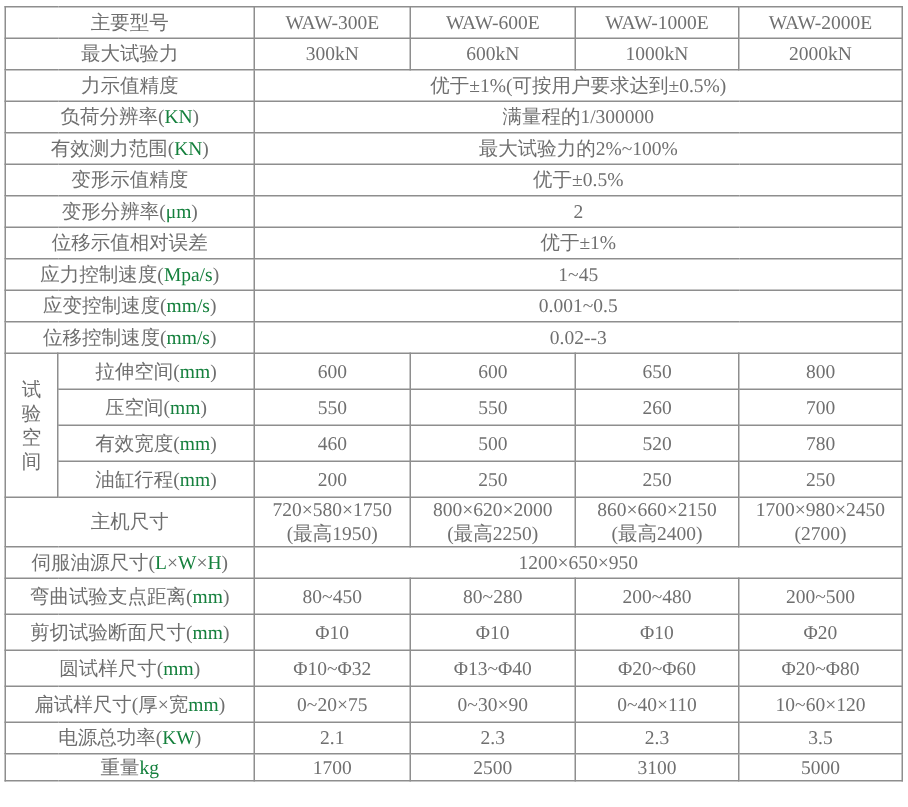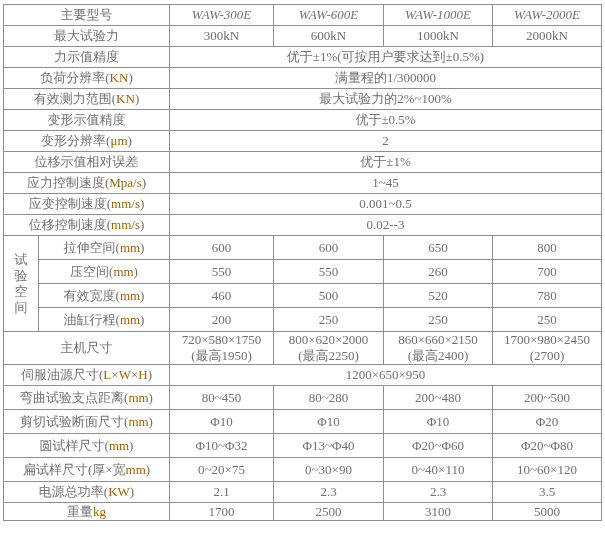--- a/index.html
+++ b/index.html
@@ -38,25 +38,25 @@
   }
   td.grp {
     text-align: center;
     color: #3d3d3d;
     font-size: 14px;
     white-space: pre-line;
     line-height: 24px;
     padding: 0 1px;
   }
   td.left { text-align: left; }
-  td.hdr  { color: #585858; font-style: italic; }
+  td.hdr  { color: #585858; }
   td.pre  { white-space: pre-line; line-height: 19px; height: 41px; }
   tr.tall td { height: 23px; }
   tr.short td { height: 17px; font-family: Liberation Serif, serif; }
-  span.u { color: #a16207; }
+  span.u { color: #15803d; }
 </style>
 </head>
 <body>
 
 <table class="spec">
   <colgroup>
     <col style="width:35px">
       <col style="width:131px">
       <col style="width:104px">
     <col style="width:110px">

